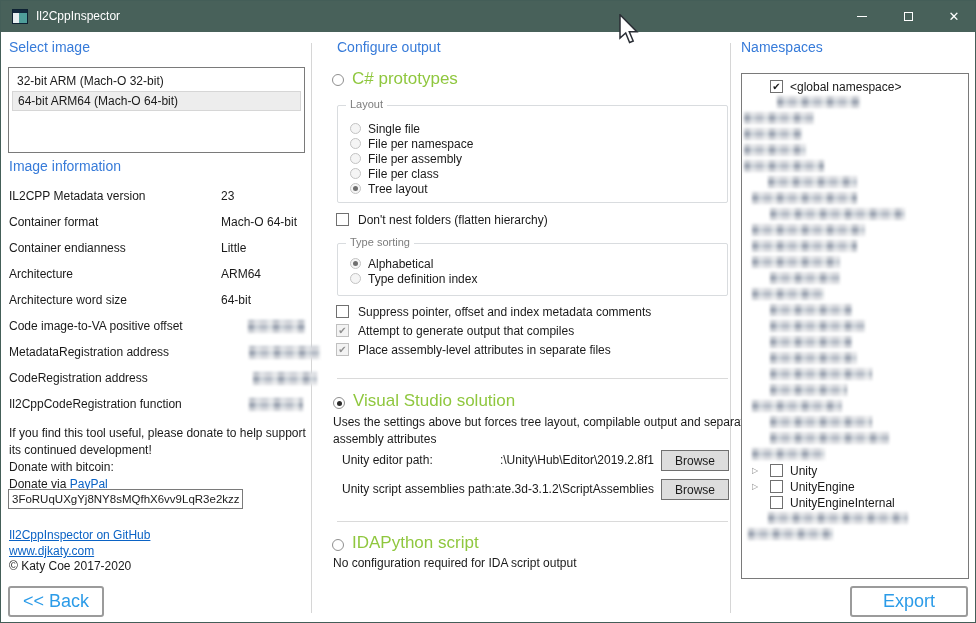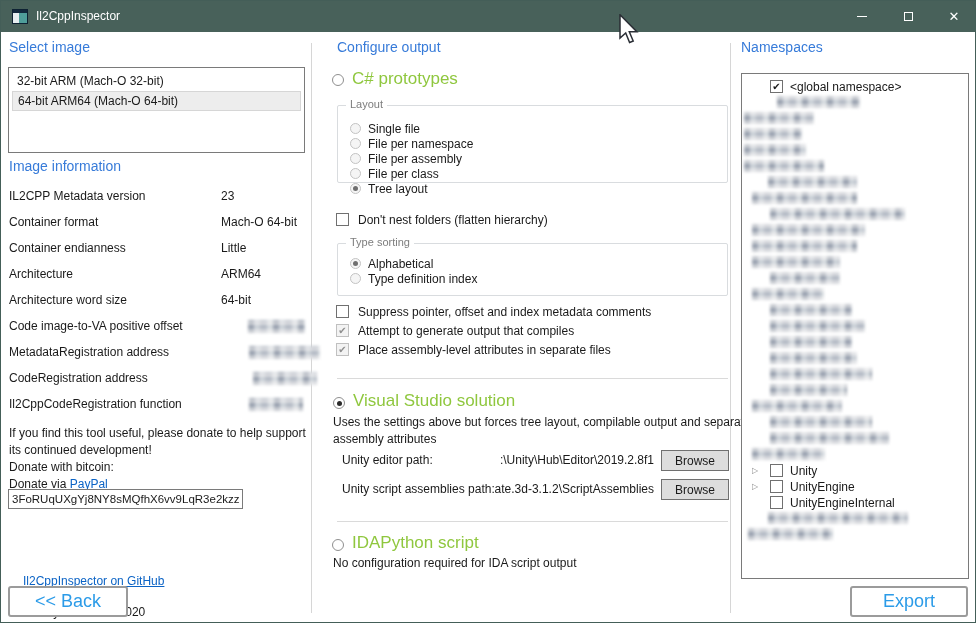--- a/index.html
+++ b/index.html
@@ -38,23 +38,23 @@
     background:
       repeating-linear-gradient(90deg,#9aa0ab 0 6px,#cdd0d5 6px 12px,#b6bac2 12px 19px,#d8dadd 19px 25px),
       repeating-linear-gradient(0deg,rgba(255,255,255,.45) 0 4px,rgba(120,126,138,.35) 4px 8px);
     background-blend-mode:overlay; filter:blur(1.5px); }
   .ns-blur { height:12px; }
   
   .donate { position:absolute; left:8px; top:424px; width:302px; line-height:17px; }
   a.lnk { color:#0b63c5; text-decoration:underline; cursor:pointer; }
   .btc-input { position:absolute; left:7px; top:488px; width:235px; height:20px; border:1px solid #7a7a7a;
     font-family:"Liberation Sans", sans-serif; font-size:11.5px; padding:1px 3px; color:#1a1a1a; }
-  .link-line { position:absolute; left:22px; white-space:nowrap;margin-top:46px; }
-  
-  .big-btn { position:absolute; width:120px; height:31px; background:#fff; border:2px solid #9b9b9b; border-radius:3px;
+  .link-line { position:absolute; left:8px; white-space:nowrap; }
+  
+  .big-btn { position:absolute; width:96px; height:31px; background:#fff; border:2px solid #9b9b9b; border-radius:3px;
     color:#2b9be8; font-size:18px; display:flex; align-items:center; justify-content:center; cursor:pointer; white-space:nowrap; }
   
   .radio { position:absolute; width:11px; height:11px; border:1px solid #8f8f8f; border-radius:50%; background:#fff; }
   .radio.big { width:12px; height:12px; }
   .radio.sel::after { content:""; position:absolute; left:2px; top:2px; width:5px; height:5px; border-radius:50%; background:#2b2b2b; }
   .radio.big.sel::after { left:3px; top:3px; }
   .radio.dim { border-color:#c3c3c3; background:#f5f5f5; }
   .radio.dim.sel::after { background:#6f6f6f; }
   .cb { position:absolute; width:13px; height:13px; border:1px solid #707070; background:#fff;
     font-size:10px; line-height:12px; text-align:center; color:#1a1a1a; }
@@ -152,21 +152,21 @@
   <div class="link-line" style="top:543px;text-align:center;"><a class="lnk">www.djkaty.com</a></div>
   <div class="link-line" style="top:558px;">© Katy Coe 2017-2020</div>
 
   <div class="big-btn" style="left:7px; top:585px;">&lt;&lt; Back</div>
 
   <div class="h-blue" style="left:336px; top:38px;">Configure output</div>
 
   <span class="radio big" style="left:331px; top:73px;"></span>
   <div class="h-green" style="left:351px; top:68px;">C# prototypes</div>
 
-  <div class="groupbox" style="left:336px; top:104px; width:391px; height:78px;">
+  <div class="groupbox" style="left:336px; top:104px; width:391px; height:98px;">
     <span class="gb-label">Layout</span>
   </div>
   <span class="radio dim" style="left:349px; top:122px;"></span>
   <span class="lbl" style="left:367px; top:121px;">Single file</span>
   <span class="radio dim" style="left:349px; top:137px;"></span>
   <span class="lbl" style="left:367px; top:136px;">File per namespace</span>
   <span class="radio dim" style="left:349px; top:152px;"></span>
   <span class="lbl" style="left:367px; top:151px;">File per assembly</span>
   <span class="radio dim" style="left:349px; top:167px;"></span>
   <span class="lbl" style="left:367px; top:166px;">File per class</span>

